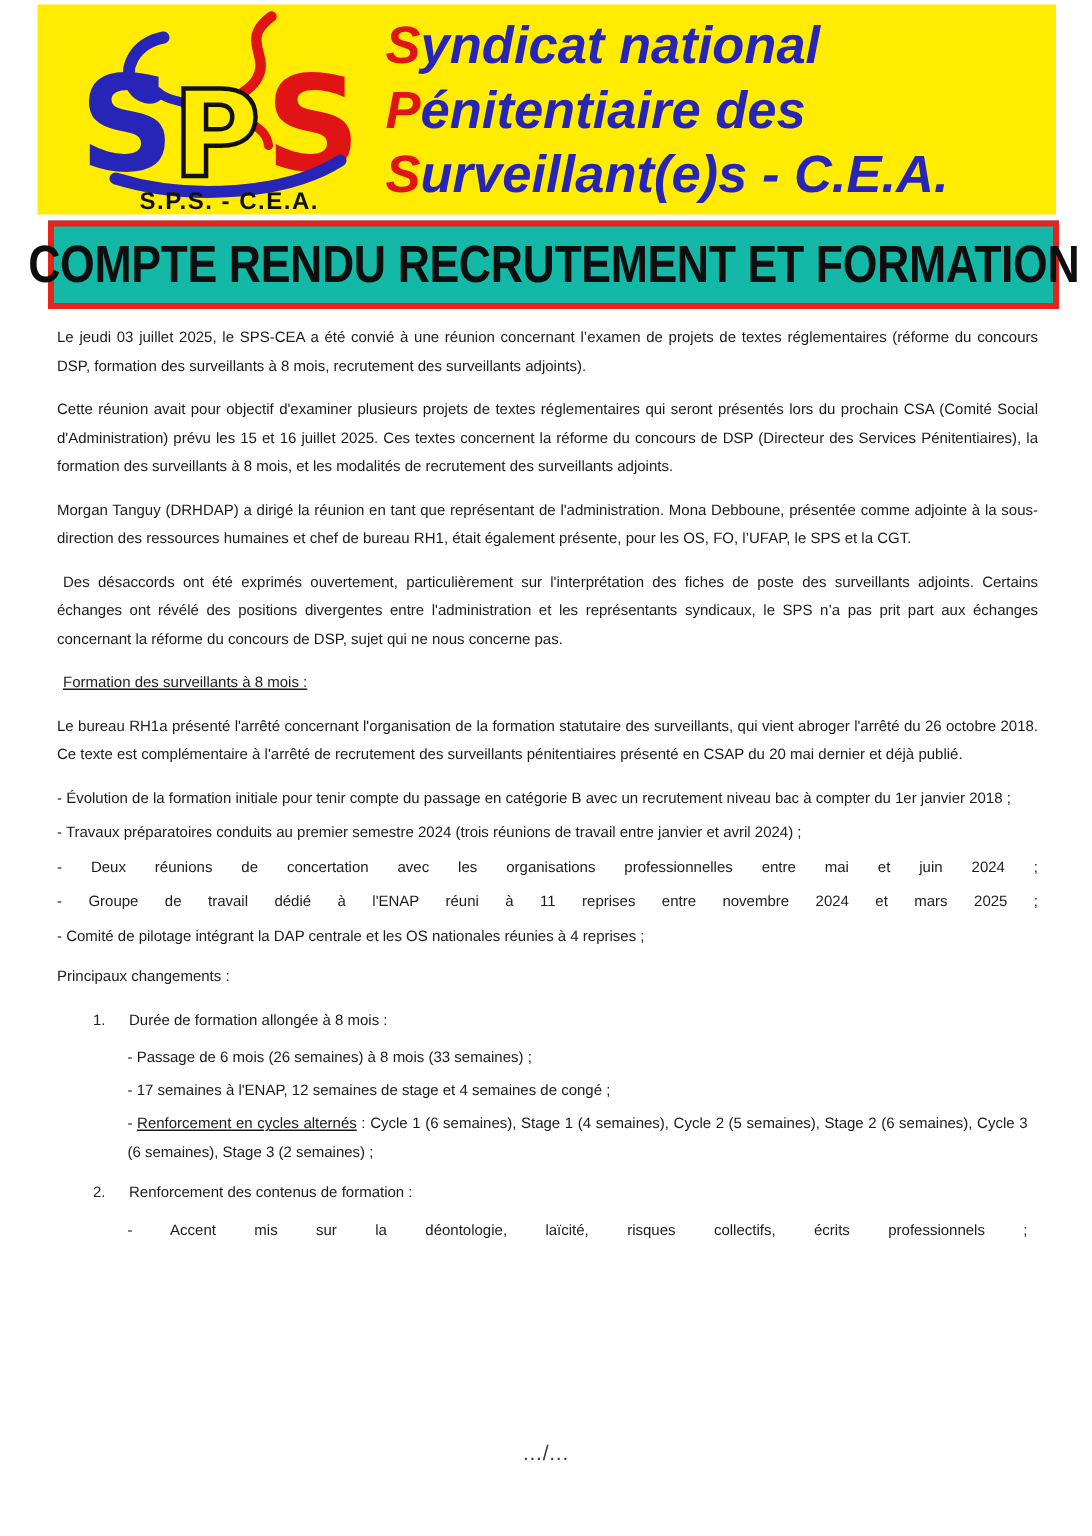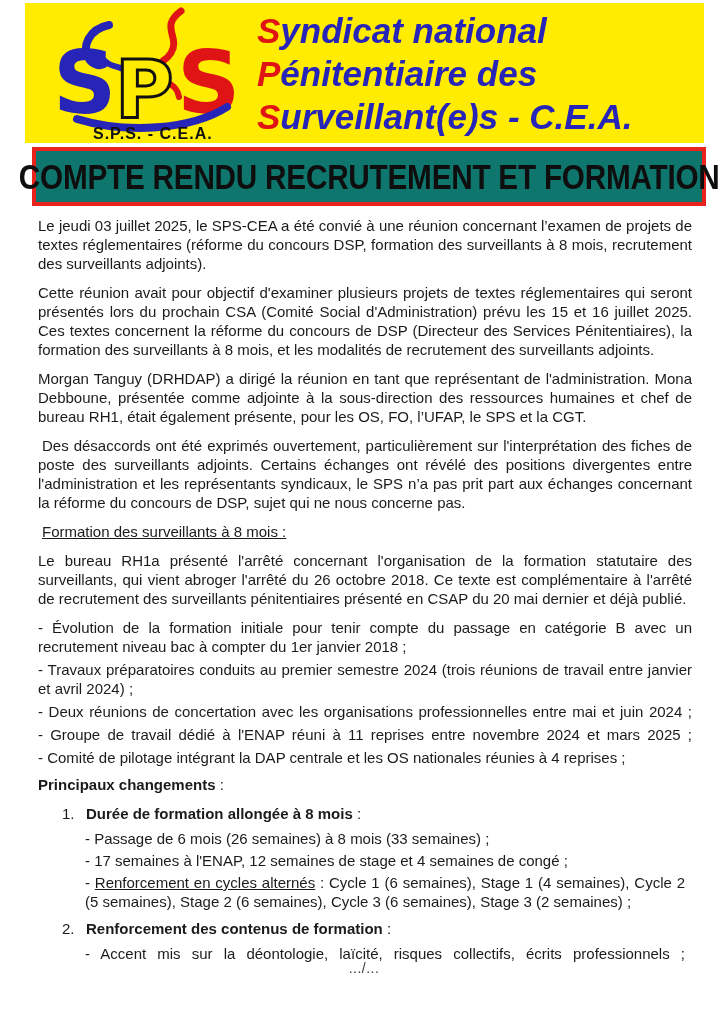--- a/index.html
+++ b/index.html
@@ -7,34 +7,34 @@
   .page{position:relative;width:728px;height:1024px;overflow:hidden;background:#ffffff;}
 
   
   .yellow-box{position:absolute;left:25px;top:3px;width:679px;height:140px;background:#FFEC00;}
   .logo-wrap{position:absolute;left:6px;top:0px;width:230px;height:140px;}
   .org-name{position:absolute;left:232px;top:6px;}
   .org-line{font-size:35px;font-weight:bold;font-style:italic;color:#2724B8;line-height:43px;white-space:nowrap;}
   .org-line .initial{color:#E01414;}
 
   
-  .banner{position:absolute;left:32px;top:147px;width:674px;height:59px;background:#0f766e;
+  .banner{position:absolute;left:32px;top:147px;width:674px;height:59px;background:#14b8a6;
           border:4px solid #E8231B;box-sizing:border-box;display:flex;align-items:center;justify-content:center;}
   .banner-text{font-size:35px;font-weight:bold;color:#0e0e0e;white-space:nowrap;
                transform:scaleX(0.85);letter-spacing:-0.3px;}
 
   
-  .content{position:absolute;left:38px;top:216px;width:654px;font-size:15px;line-height:19px;text-align:justify;}
+  .content{position:absolute;left:38px;top:216px;width:654px;font-size:10px;line-height:19px;text-align:justify;}
   .content p{margin:0 0 10px 0;}
   .indent1{text-indent:4px;}
   .section-heading{text-decoration:underline;margin:2px 0 10px 0;text-indent:4px;text-align:left;}
   .dash-list{margin:0 0 8px 0;}
   .dash-item{margin:0 0 4px 0;}
   .just-last{text-align-last:justify;}
-  .b{font-weight:bold;}
+  .b{font-weight:normal;}
   .changes-heading{margin:4px 0 7px 0;text-align:left;}
   .num-item{display:flex;margin:0 0 6px 0;}
   .num-item .num{flex:none;width:24px;margin-left:24px;text-align:left;}
   .num-item .num-label{text-align:center;}
   .sub-bullets{margin:0 0 8px 47px;width:600px;}
   .sub-bullet{margin:0 0 3px 0;}
   .u{text-decoration:underline;}
 
   .page-footer{position:absolute;left:0;top:960px;width:728px;text-align:center;
                font-size:14px;color:#3a3a3a;letter-spacing:0.5px;}

